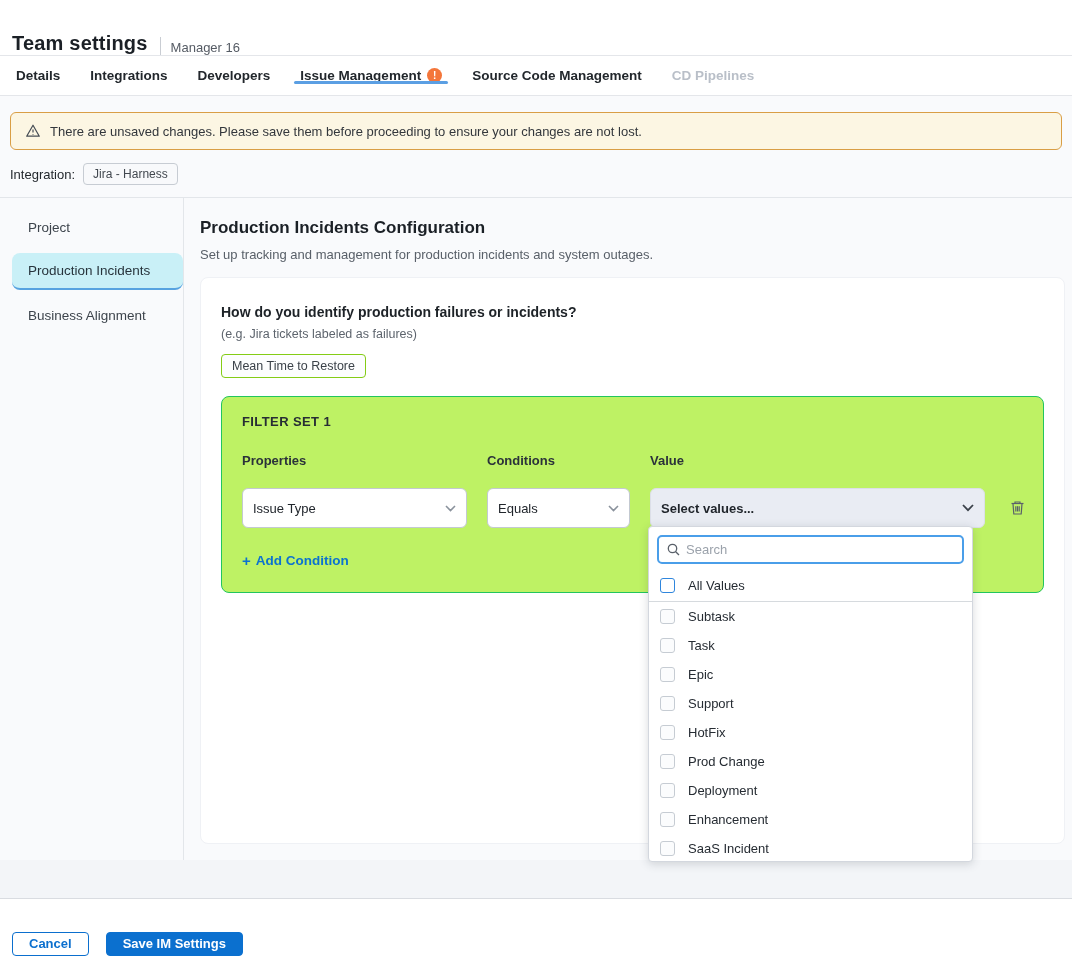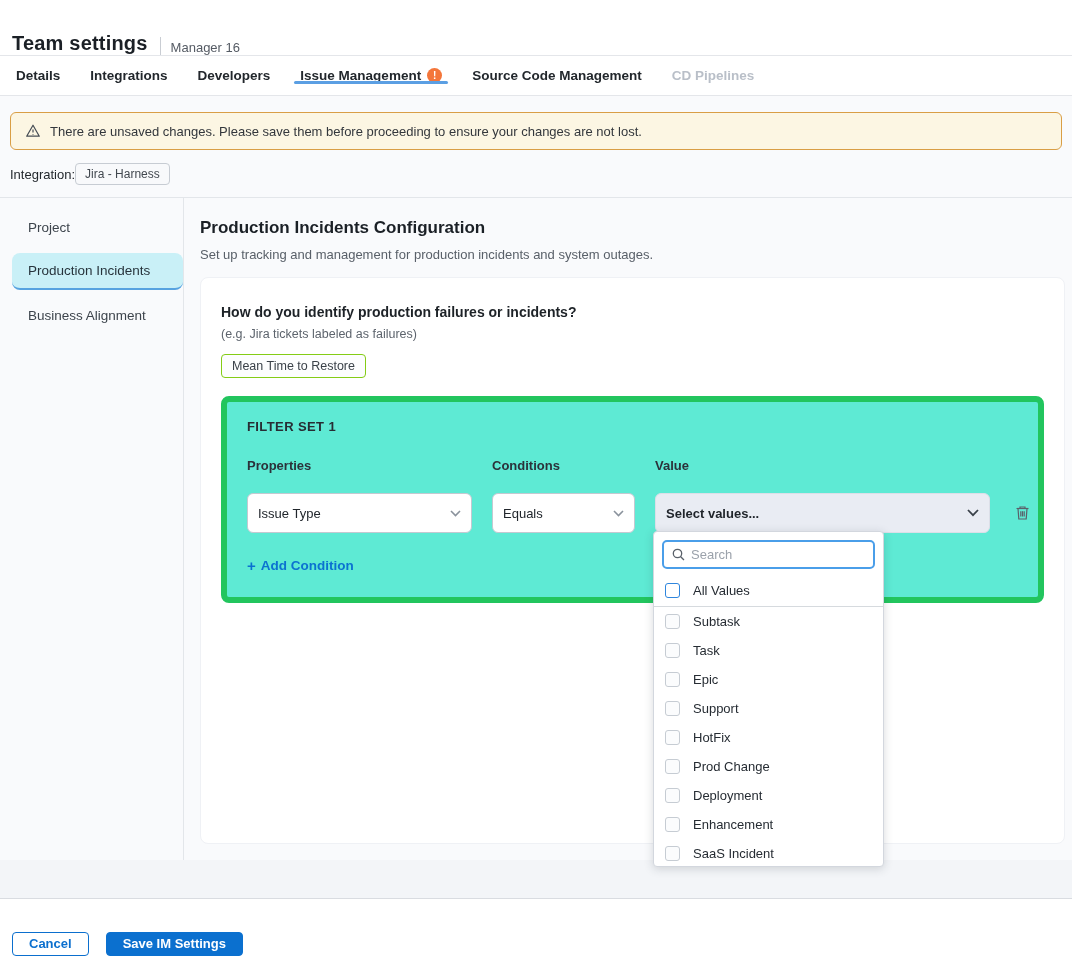--- a/index.html
+++ b/index.html
@@ -58,21 +58,21 @@
   }
   .banner {
     margin: 16px 10px 0 10px; height: 38px;
     background: #fcf6e3;
     border: 1px solid #d99e45; border-radius: 6px;
     display: flex; align-items: center; gap: 9px;
     padding: 0 14px;
     font-size: 13px; color: #33373c;
   }
   .integration-row {
-    display: flex; align-items: center; gap: 0;
+    display: flex; align-items: center; gap: 8px;
     margin: 13px 10px 12px 10px;
     font-size: 13px; color: #23282d;
   }
   .integration-chip {
     font-size: 12px; color: #42484f;
     border: 1px solid #c7ccd3; border-radius: 4px;
     background: #f8f9fb;
     padding: 3px 9px;
   }
   .main-divider { border-bottom: 1px solid #e3e6ea; }
@@ -113,22 +113,22 @@
   .hint { font-size: 12.5px; color: #5d646d; margin-top: 7px; }
   .metric-chip {
     display: inline-block; margin-top: 13px;
     font-size: 12.5px; color: #3a4149;
     border: 1px solid #84cc16; border-radius: 4px;
     background: #fcfdfe; padding: 4px 10px;
   }
 
   .filter-card {
     margin-top: 18px;
-    border: 6px solid #22c55e; border-radius: 8px;
-    background: #5eead4;
+    border: 1px solid #22c55e; border-radius: 8px;
+    background: #bef264;
     padding: 17px 20px 22px 20px;
     width: 823px;
   }
   .filter-title { font-size: 13px; font-weight: 700; color: #272d34; letter-spacing: .4px; }
 
   .filter-grid {
     display: grid;
     grid-template-columns: 225px 143px 335px 24px;
     column-gap: 20px;
     margin-top: 24px;
@@ -155,21 +155,21 @@
     margin-top: 24px;
     font-size: 13.5px; font-weight: 700; color: #0b72d0;
     display: inline-flex; align-items: center; gap: 5px; cursor: pointer;
   }
   .add-condition .plus { font-size: 15px; font-weight: 700; }
 
   
   .value-cell { position: relative; }
   .popup {
     position: absolute; left: -2px; top: 38px;
-    width: 231px; height: 336px;
+    width: 325px; height: 336px;
     background: #fff;
     border: 1px solid #d3d7de; border-radius: 4px;
     box-shadow: 0 2px 10px rgba(40,50,60,.18);
     overflow: hidden; z-index: 20;
   }
   .search-wrap {
     margin: 8px; height: 29px;
     border: 2px solid #4a9ee9; border-radius: 5px;
     display: flex; align-items: center; gap: 6px;
     padding: 0 8px; background: #fff;

